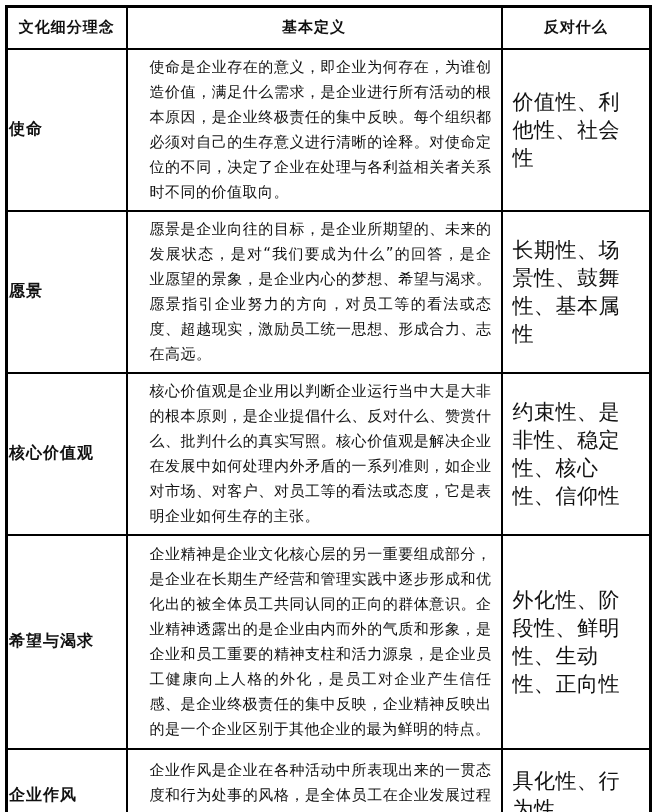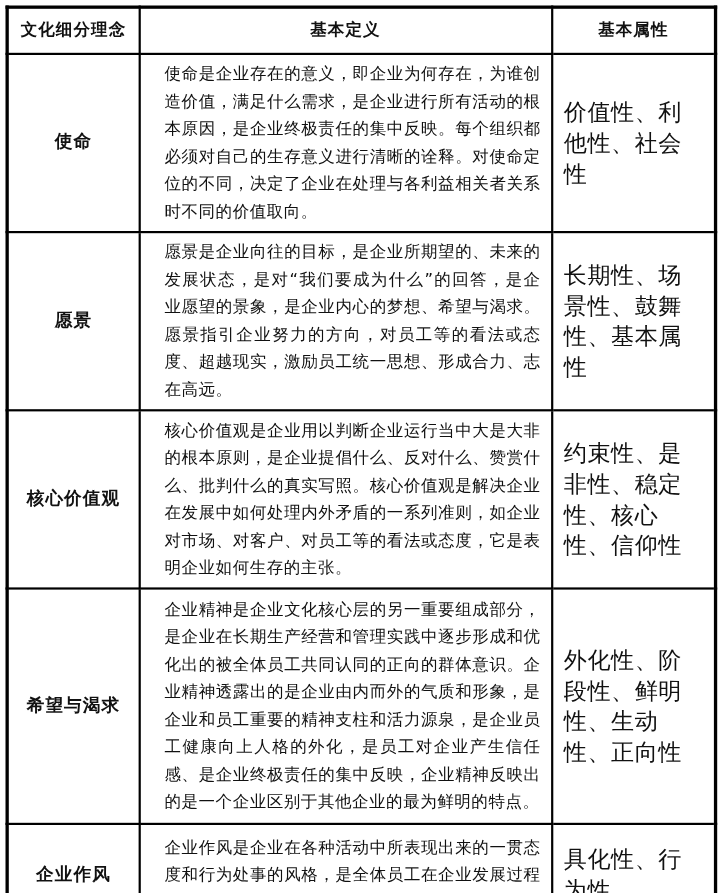--- a/index.html
+++ b/index.html
@@ -38,21 +38,20 @@
   th {
     font-weight: bold;
     font-size: 15px;
     text-align: center;
     vertical-align: middle;
     letter-spacing: 1px;
   }
   td.cell-concept {
     font-weight: bold;
     font-size: 16px;
-    text-align: center;
     vertical-align: middle;
     letter-spacing: 1px;
   }
   td.cell-definition {
     font-size: 15px;
     line-height: 25px;
     text-align: justify;
     vertical-align: middle;
     padding: 5px 9px 5px 22px;
     letter-spacing: 0.5px;
@@ -78,21 +77,21 @@
   <table class="concept-table">
     <colgroup>
       <col class="c-concept">
       <col class="c-definition">
       <col class="c-attributes">
     </colgroup>
     <thead>
       <tr>
         <th>文化细分理念</th>
         <th>基本定义</th>
-        <th>基本属性</th>
+        <th>反对什么</th>
       </tr>
     </thead>
     <tbody>
   <tr>
     <td class="cell-concept">使命</td>
     <td class="cell-definition">使命是企业存在的意义，即企业为何存在，为谁创造价值，满足什么需求，是企业进行所有活动的根本原因，是企业终极责任的集中反映。每个组织都必须对自己的生存意义进行清晰的诠释。对使命定位的不同，决定了企业在处理与各利益相关者关系时不同的价值取向。</td>
     <td class="cell-attributes">价值性、利他性、社会性</td>
   </tr>
 
   <tr>

